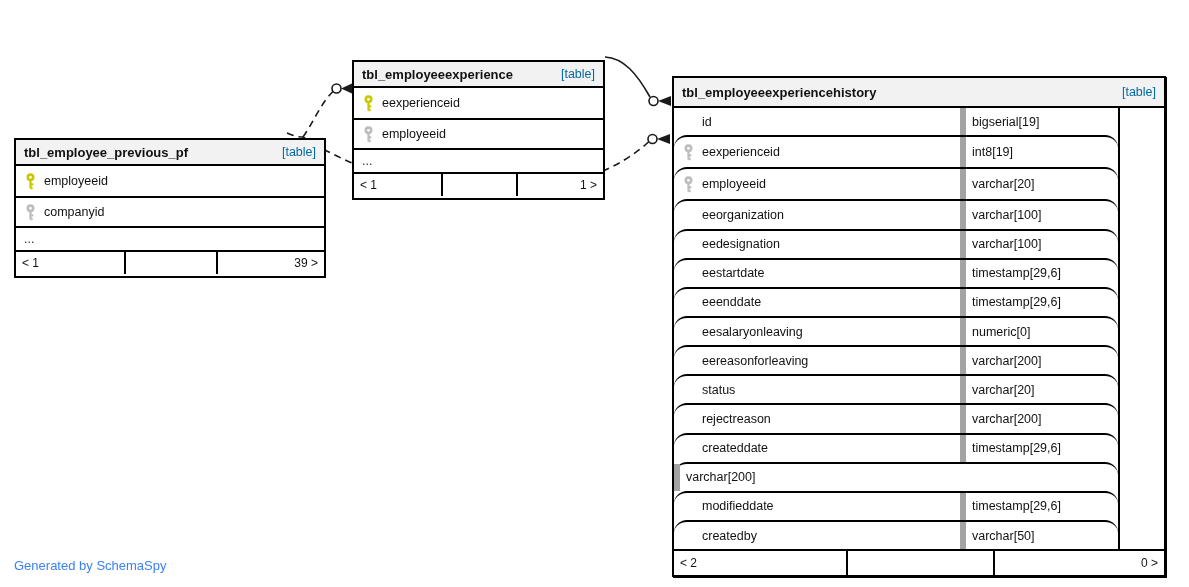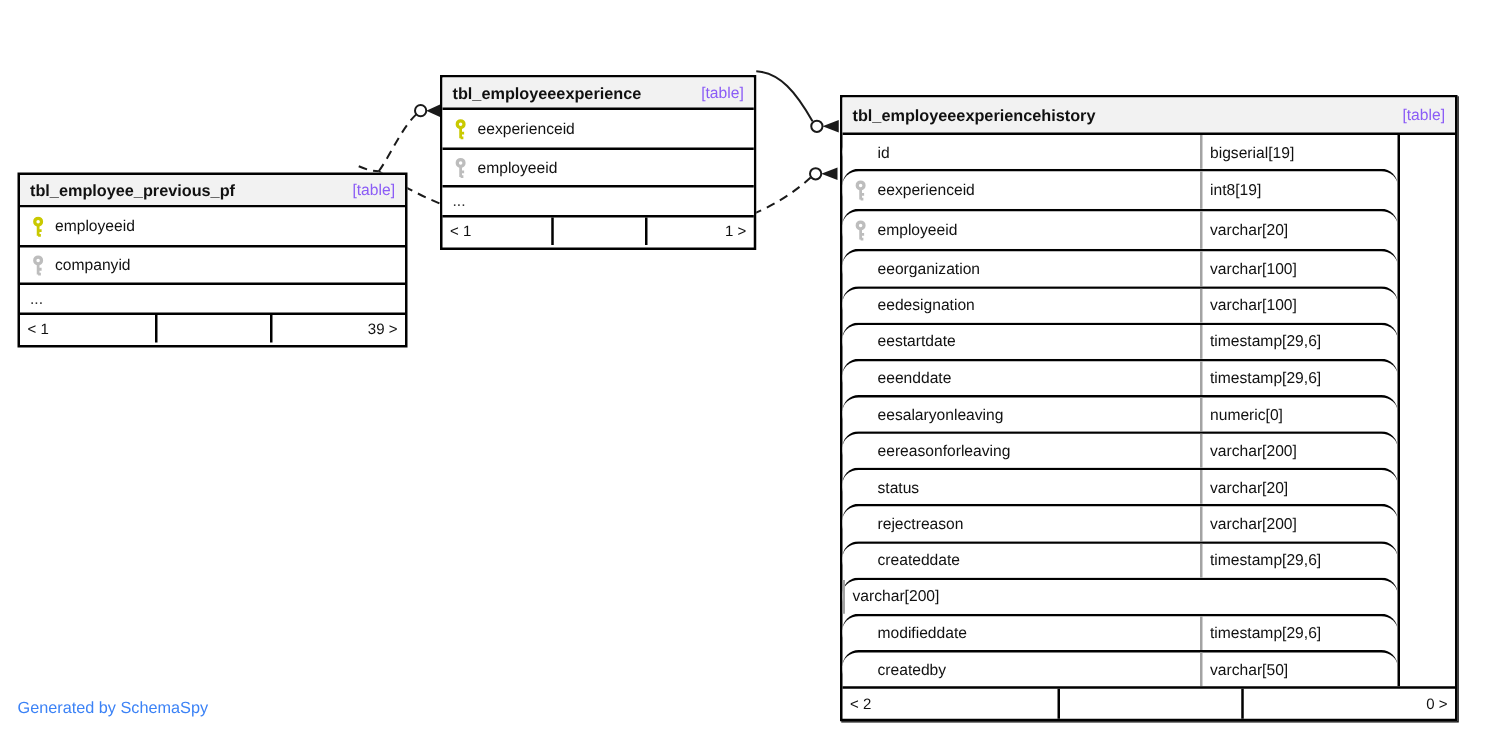--- a/index.html
+++ b/index.html
@@ -31,21 +31,21 @@
     background:#f2f2f2;
     display:flex;justify-content:space-between;align-items:center;
     padding:0 8px;
     border-bottom:2px solid #000;
     flex:0 0 auto;
     box-sizing:border-box;
   }
   #t0 .hdr,#t1 .hdr{height:26px;}
   #t2 .hdr{height:30px;}
   .tname{font-weight:bold;font-size:13px;cursor:pointer;}
-  .badge{font-weight:normal;font-size:12.5px;color:#8b5cf6;}
+  .badge{font-weight:normal;font-size:12.5px;color:#0369a1;}
 
   .row{
     display:flex;align-items:center;
     box-sizing:border-box;
     flex:0 0 auto;
     background:#fff;
   }
   .row + .row{border-top:2px solid #000;}
   #t0 .row,#t1 .row{height:30px;}
   #t0 .row.ell,#t1 .row.ell{height:24px;}
@@ -56,21 +56,21 @@
   .cname{white-space:nowrap;}
   .ell .cname{padding-left:8px;color:#333;}
 
   
   .mid{flex:1 1 auto;display:flex;min-height:0;}
   .grid{flex:1 1 auto;display:flex;flex-direction:column;}
   .grid .row{flex:1 1 auto;height:auto;border-radius:13px;}
   .namecell{width:286px;flex:0 0 286px;display:flex;align-items:center;box-sizing:border-box;overflow:hidden;}
   .typecell{
     flex:1 1 auto;align-self:stretch;display:flex;align-items:center;
-    border-left:2px solid #a3a3a3;padding-left:6px;box-sizing:border-box;white-space:nowrap;
+    border-left:6px solid #a3a3a3;padding-left:6px;box-sizing:border-box;white-space:nowrap;
   }
   .sidecol{flex:0 0 44px;border-left:2px solid #000;background:#fff;}
 
   .pager{
     flex:0 0 auto;
     display:flex;align-items:stretch;
     border-top:2px solid #000;
     font-size:12px;
     box-sizing:border-box;
   }

